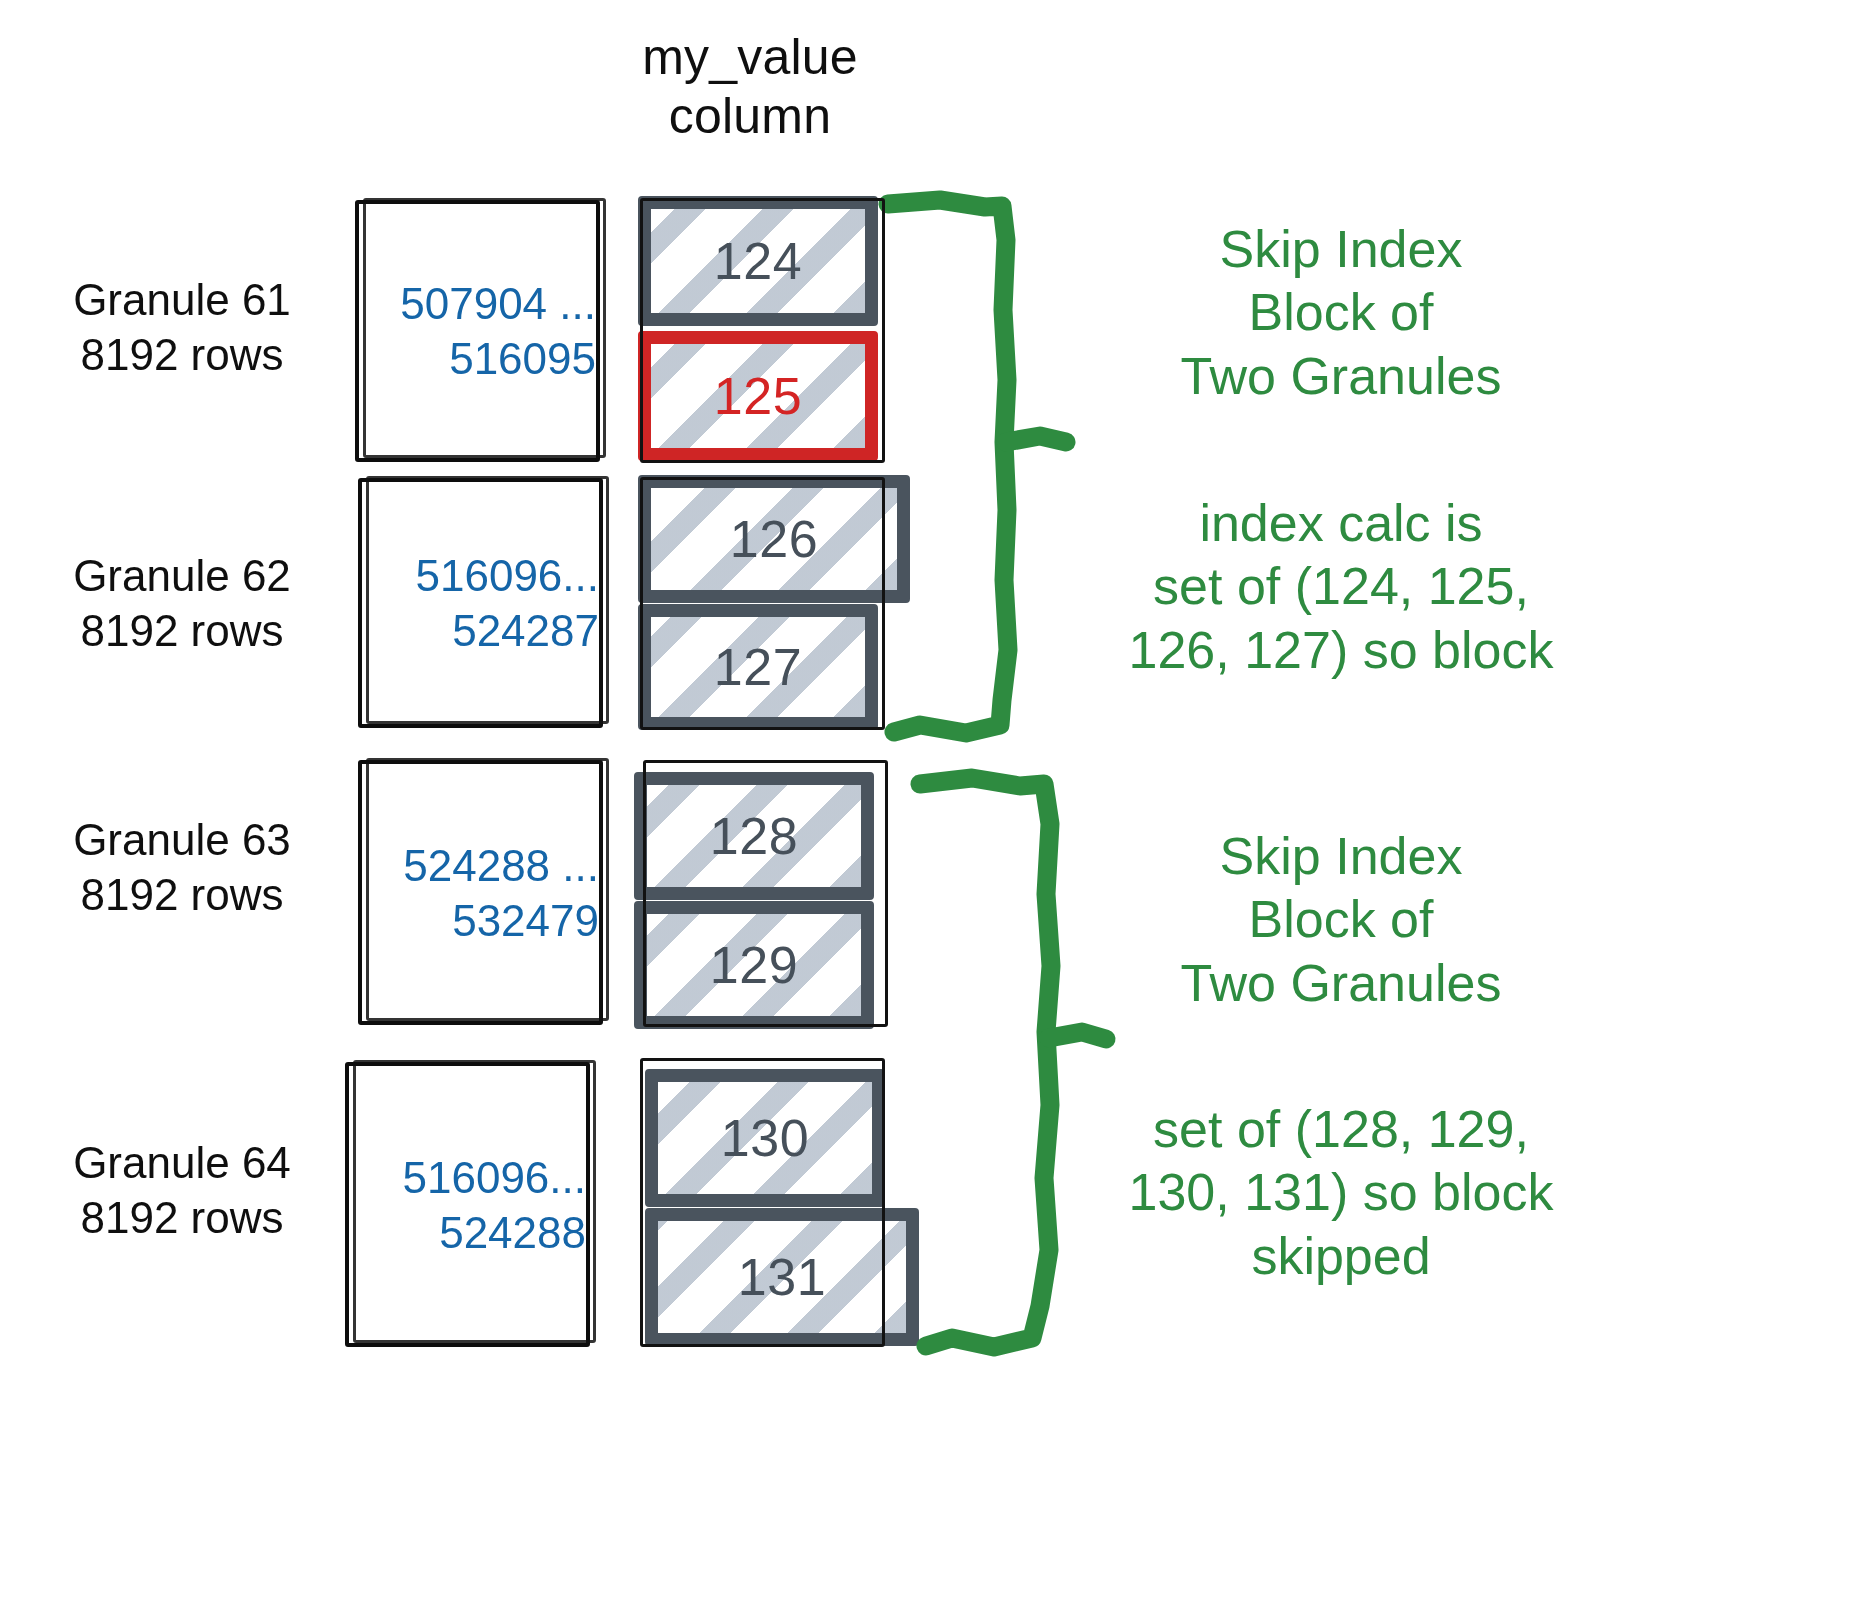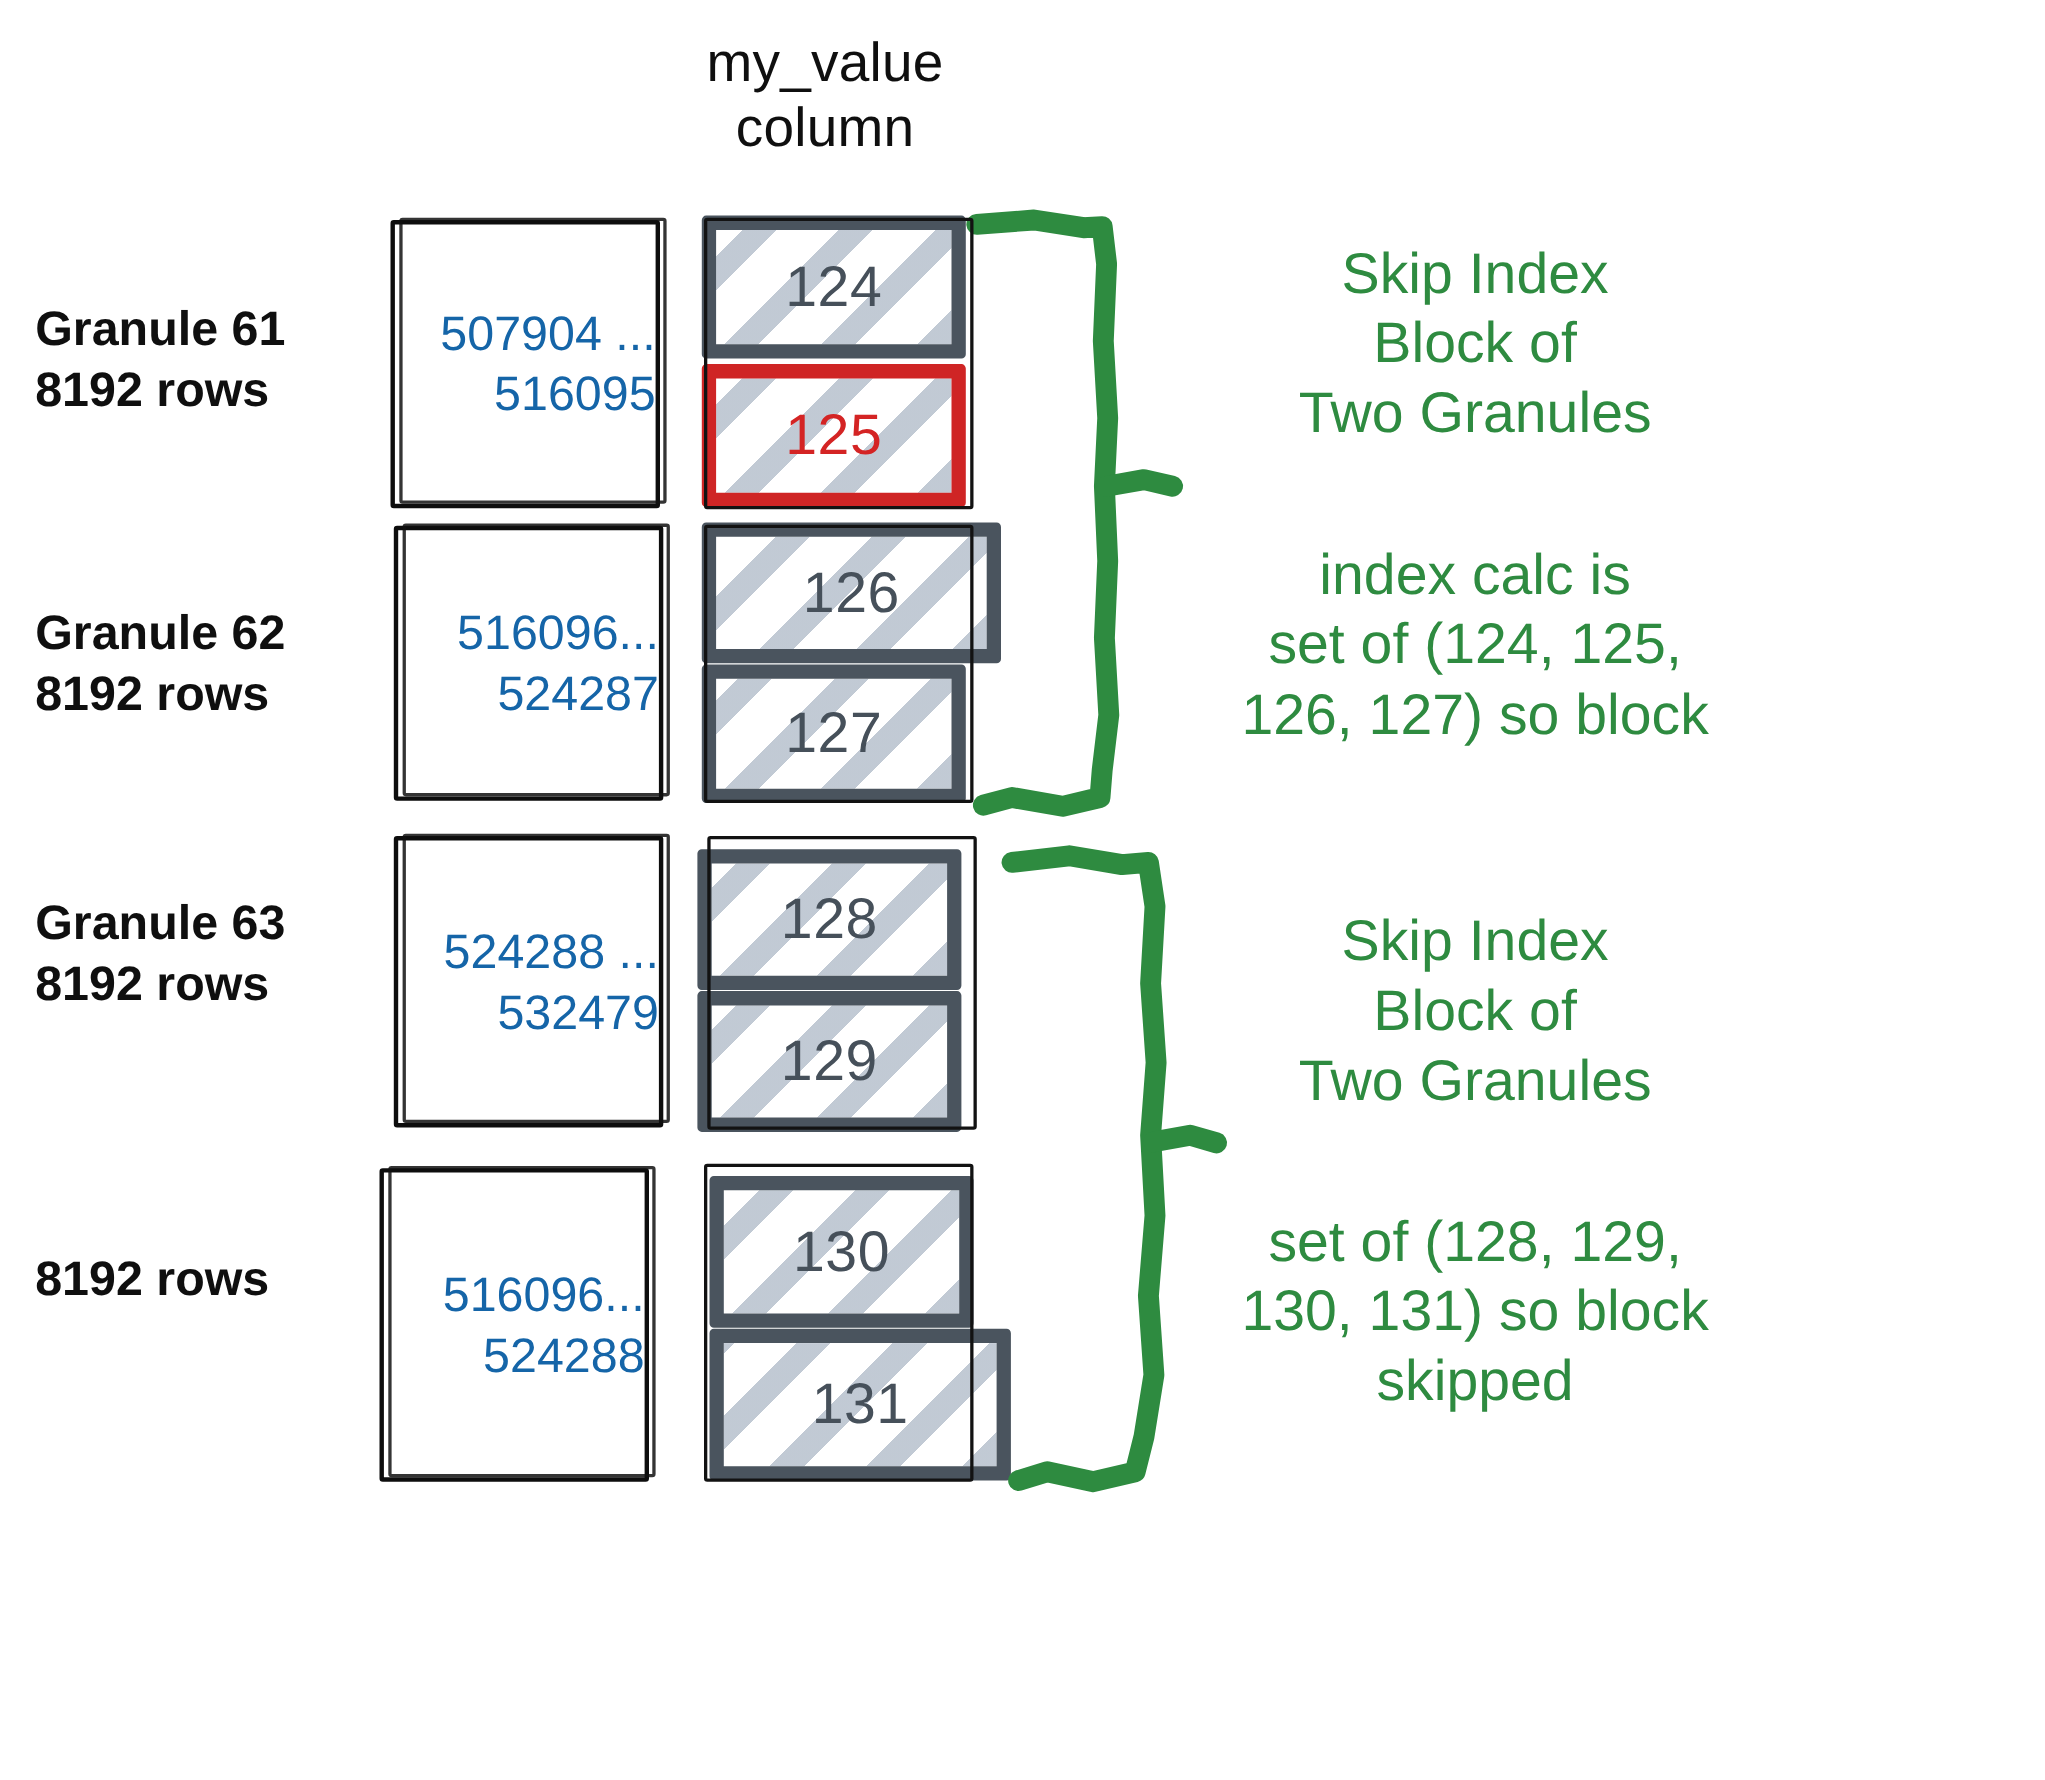--- a/index.html
+++ b/index.html
@@ -27,26 +27,25 @@
     line-height: 1.18;
     color: #0f0f0f;
     letter-spacing: 0.2px;
   }
   #hdr-key   { left: 315px; top: 28px; width: 290px; }
   #hdr-value { left: 600px; top: 28px; width: 300px; }
 
   
   .granule-label {
     position: absolute;
-    text-align: left;
+    text-align: center;
     font-size: 44px;
     line-height: 1.25;
     color: #0f0f0f;
     width: 300px;
-    font-weight: bold;
   }
   .granule-label .ln { display: block; }
 
   
   .key-box {
     position: absolute;
     border: 4px solid #0d0d0d;
     background: #ffffff;
     box-sizing: border-box;
     border-radius: 3px;
@@ -200,20 +199,21 @@
 
   <div class="val-cell" style="left:634px; top:772px; width:240px; height:128px;">
     <div class="val-text">128</div>
   </div>
 
   <div class="val-cell" style="left:634px; top:901px; width:240px; height:128px;">
     <div class="val-text">129</div>
   </div>
 
   <div class="granule-label" style="left:32px; top:1135px;">
+    <span class="ln">Granule 64</span>
     <span class="ln">8192 rows</span>
   </div>
 
   <div class="key-box" style="left:345px; top:1062px; width:245px; height:285px;">
     <div class="key-text">
       <span class="ln">516096...</span>
       <span class="ln">524288</span>
     </div>
   </div>
 

